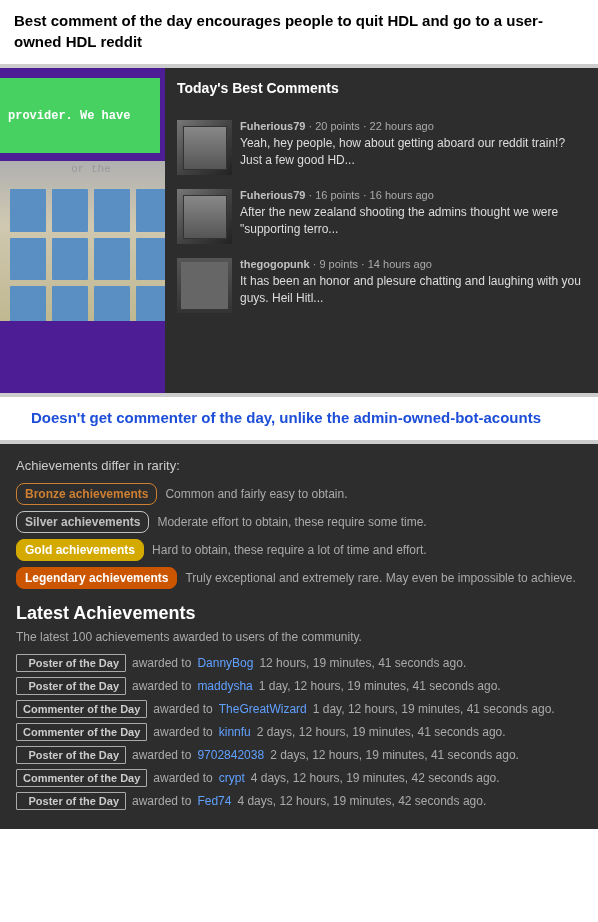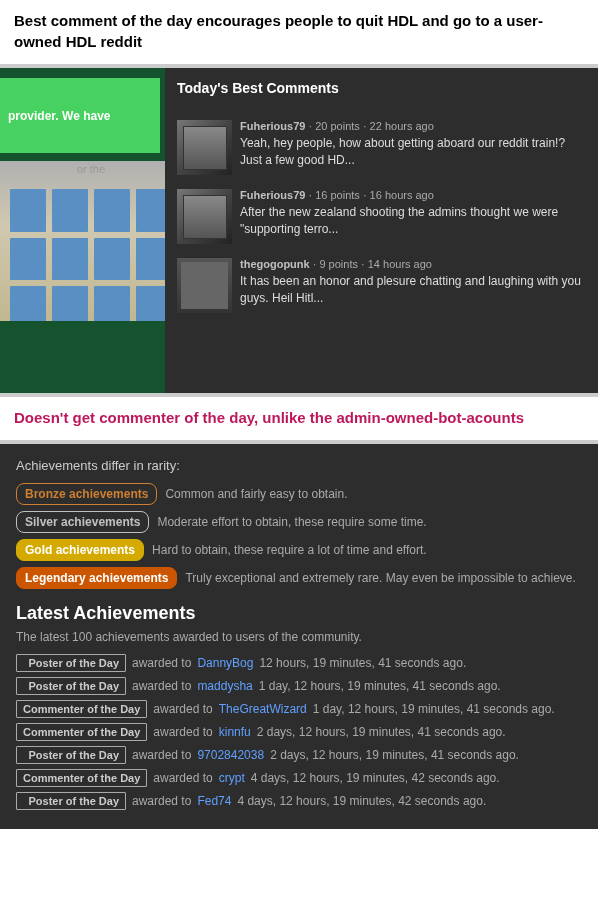--- a/index.html
+++ b/index.html
@@ -28,22 +28,23 @@
       background: #1a1a1b;
       display: flex;
       overflow: hidden;
       height: 325px;
       position: relative;
     }
 
     .reddit-left-panel {
       width: 165px;
       flex-shrink: 0;
-      background: #14532d;
+      background: #4c1d95;
       overflow: hidden;
+      font-family: Liberation Mono, monospace;
     }
 
     .reddit-green-box {
       background: #46d160;
       width: 160px;
       height: 75px;
       margin: 10px 0 0 0;
       display: flex;
       align-items: center;
       padding: 8px;
@@ -142,22 +143,23 @@
     }
 
     
     .middle-caption {
       padding: 10px 14px 12px 14px;
       background: #fff;
     }
     .middle-caption p {
       font-size: 15px;
       font-weight: bold;
-      color: #be185d;
+      color: #1d4ed8;
       line-height: 1.4;
+      margin-left: 17px;
     }
 
     
     .achievements-panel {
       background: #2d2d2d;
       padding: 14px 16px;
       color: #cccccc;
       width: 598px;
     }
 

